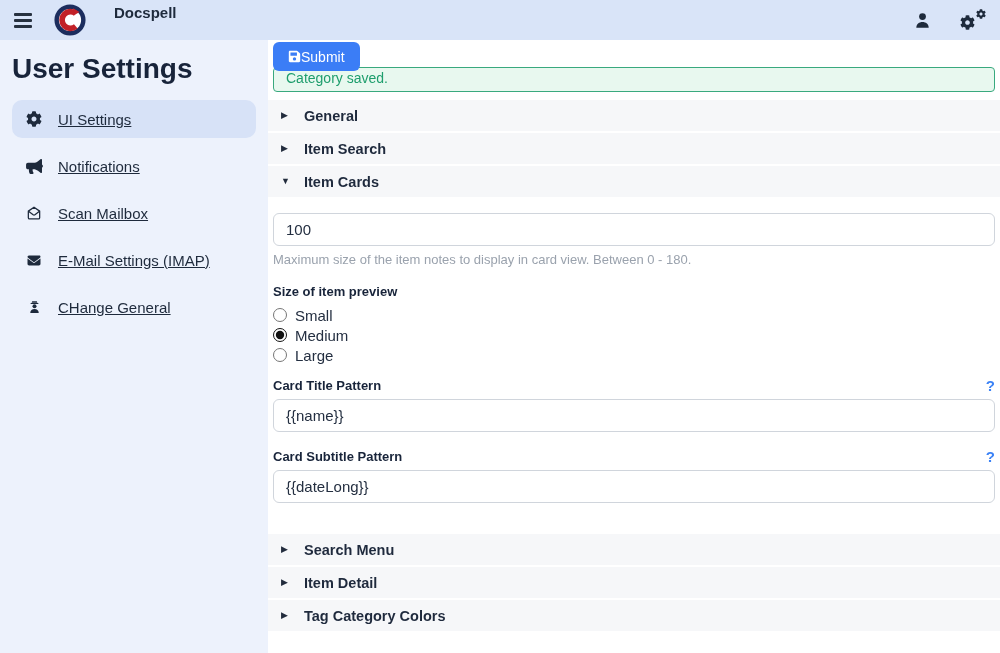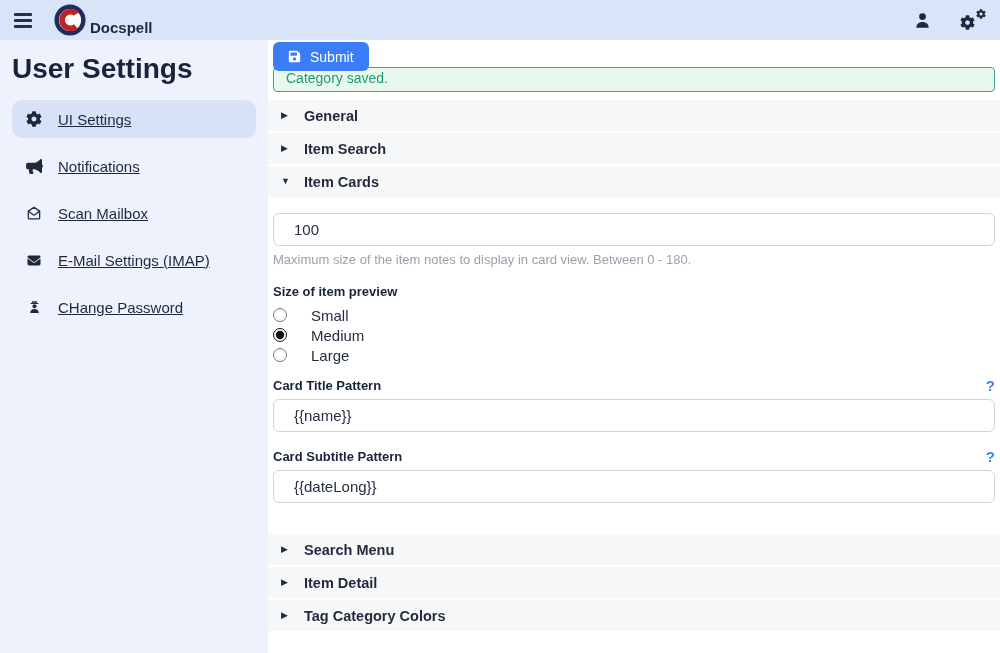--- a/index.html
+++ b/index.html
@@ -9,21 +9,21 @@
     font-family:"Liberation Sans", sans-serif;
     color:#1e2a3c; background:#fff;
   }
   
   .navbar {
     height:40px; background:#d9e4f8;
     display:flex; align-items:center; padding:0 14px;
   }
   .hamburger { width:18px; display:flex; flex-direction:column; gap:3px; cursor:pointer; margin-right:22px; }
   .hamburger i { display:block; height:3px; background:#273140; border-radius:1px; }
-  .brand { display:flex; align-items:flex-end; gap:4px; }
+  .brand { display:flex; align-items:flex-start; gap:28px; }
   .brand-title { font-weight:bold; font-size:15px; color:#1e2a3c; }
   .nav-spacer { flex:1; }
   .nav-icon { color:#1e2a3c; display:flex; align-items:center; cursor:pointer; }
   .nav-icon + .nav-icon { margin-left:28px; }
   .cogs { position:relative; width:26px; height:22px; }
   .cogs svg.big { position:absolute; left:0; bottom:1px; }
   .cogs svg.small { position:absolute; right:0; top:0; }
   
   .layout { display:flex; height:628px; }
   .sidebar { width:268px; background:#edf2fc; flex-shrink:0; }
@@ -34,45 +34,45 @@
     border-radius:10px; font-size:15px; cursor:pointer; color:#1e2a3c;text-decoration:underline;
   }
   .side-item.active { background:#d7e2f7; }
   .side-item .s-icon { width:18px; display:flex; justify-content:center; color:#1e2a3c; }
   
   .main { flex:1; background:#fff; position:relative; overflow:hidden; }
   .submit-btn {
     position:relative; z-index:2; margin:2px 0 0 5px;
     background:#3b7df6; color:#fff; border:none; border-radius:6px;
     height:29px; padding:13px 15px; font-size:14px;
-    display:inline-flex; align-items:center; gap:9px; cursor:pointer;
+    display:inline-flex; align-items:center; cursor:pointer;
     font-family:"Liberation Sans", sans-serif;
   }
   .alert {
     position:relative; z-index:1; margin:-4px 5px 8px 5px;
     background:#e8f8ef; border:1px solid #39a97e; border-radius:4px;
     color:#1e9e6d; font-size:14px; padding:2px 12px 5px;
   }
   .acc-header {
     height:31px; background:#f6f7f9; margin-bottom:2px;
     display:flex; align-items:center; padding-left:13px; gap:13px;
     cursor:pointer;
   }
   .acc-header .caret { font-size:9px; color:#222c3d; width:10px; line-height:1; }
   .acc-header .acc-label { font-weight:bold; font-size:14.5px; color:#1f2a3d; }
   .panel { padding:14px 5px 14px; }
   .form-label { display:block; font-weight:bold; font-size:13px; color:#18243a; margin-bottom:6px; }
   .text-input {
     width:100%; height:33px; border:1px solid #d0d5dc; border-radius:6px;
-    padding:0 20px; font-size:15px; color:#242f41; background:#fff;
+    padding:0 12px; font-size:15px; color:#242f41; background:#fff;
     font-family:"Liberation Sans", sans-serif; outline:none;
   }
   .help-text { color:#9aa2ad; font-size:13px; margin:6px 0 17px; }
   .radio-group { margin-bottom:13px; }
-  .radio-row { display:flex; align-items:center; gap:24px; height:20px; font-size:15px; color:#242f41; }
+  .radio-row { display:flex; align-items:center; gap:8px; height:20px; font-size:15px; color:#242f41; }
   .radio-row input { width:14px; height:14px; margin:0; accent-color:#111; }
   .label-row { display:flex; justify-content:space-between; align-items:flex-end; margin-bottom:6px; }
   .label-row .form-label { margin-bottom:0; }
   .help-q { color:#3b82f6; font-weight:bold; font-size:15px; cursor:pointer; line-height:1; }
   .pattern-group { margin-bottom:17px; }
 </style>
 </head>
 <body>
 
 <header class="navbar">
@@ -153,21 +153,21 @@
 
     <div class="side-item">
       <span class="s-icon">
         <svg width="15" height="16" viewBox="0 0 24 24" fill="currentColor">
           <path d="M8.3 2.6h7.4l.9 2.5H7.4Z"></path>
           <path d="M6.2 5.6h11.6l.7 1.7H5.5Z"></path>
           <circle cx="12" cy="10.6" r="3.2"></circle>
           <path d="M5.2 21.4c0-4 3-6.2 6.8-6.2s6.8 2.2 6.8 6.2Z"></path>
         </svg>
       </span>
-      <span>CHange Password</span>
+      <span>CHange General</span>
     </div>
   </aside>
 
   <main class="main">
 
     <button class="submit-btn">
       <span style="display:flex;">
         <svg width="13" height="13" viewBox="0 0 448 512" fill="currentColor">
             <path d="M433.941 129.941l-83.882-83.882A48 48 0 0 0 316.118 32H48C21.49 32 0 53.49 0 80v352c0 26.51 21.49 48 48 48h352c26.51 0 48-21.49 48-48V163.882a48 48 0 0 0-14.059-33.941zM224 416c-35.346 0-64-28.654-64-64 0-35.346 28.654-64 64-64s64 28.654 64 64c0 35.346-28.654 64-64 64zm96-304.52V212c0 6.627-5.373 12-12 12H76c-6.627 0-12-5.373-12-12V108c0-6.627 5.373-12 12-12h228.52c3.183 0 6.235 1.264 8.485 3.515l3.48 3.48A11.996 11.996 0 0 1 320 111.48z"></path>
           </svg>

